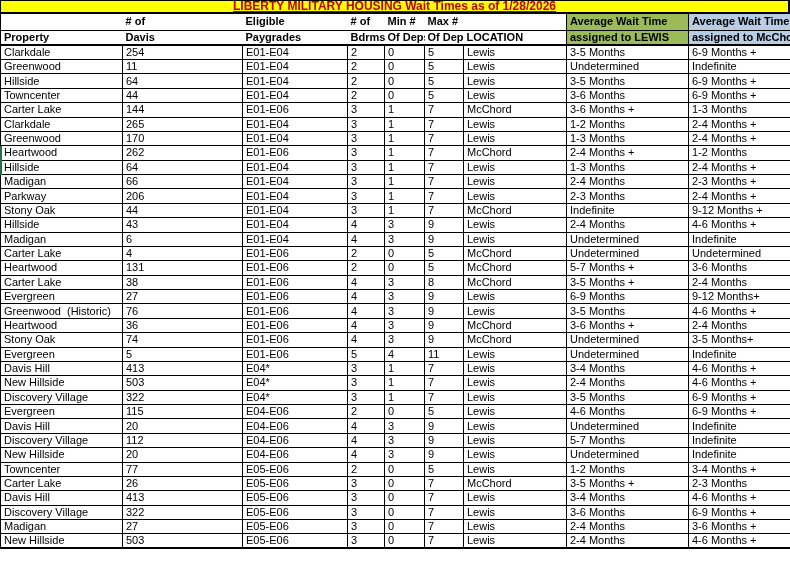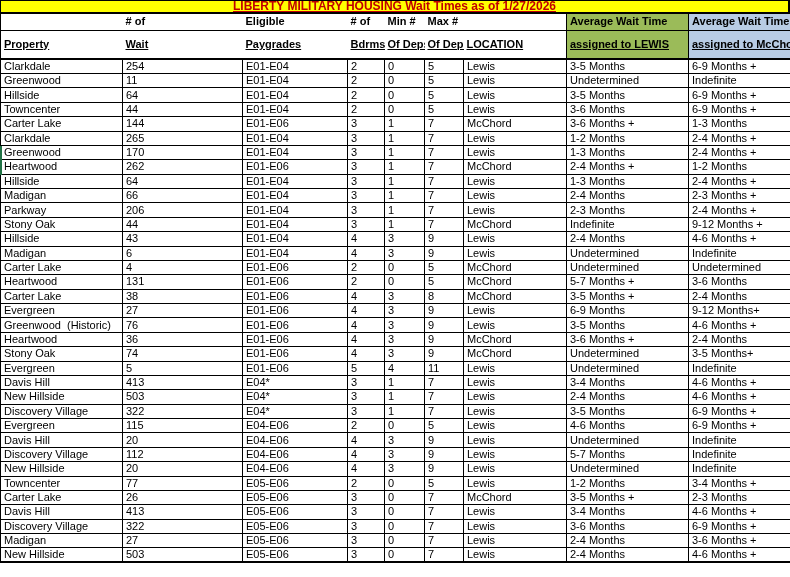--- a/index.html
+++ b/index.html
@@ -22,36 +22,36 @@
   table{
     border-collapse:collapse;table-layout:fixed;width:790px;
     border-left:1px solid var(--grid);border-right:2px solid var(--grid);border-bottom:2px solid var(--grid);
   }
   th,td{
     box-sizing:border-box;padding:0 3px;text-align:left;vertical-align:middle;
     font-size:11px;line-height:13px;white-space:pre;overflow:hidden;color:#000;
   }
   thead th{font-weight:bold;margin-top:20px;}
   thead tr.hrow1{height:16px;}
-  thead tr.hrow2{height:29px;text-decoration:underline;}
+  thead tr.hrow2{height:15px;}
   .h-plain{border:none;background:#fff;}
   .h-green{background:var(--green);border-left:1px solid var(--grid);}
   .h-blue{background:var(--blue);border-left:1px solid var(--grid);}
   thead tr.hrow1 th{border-bottom:1px solid var(--grid);}
   thead tr.hrow2 th{border-bottom:2px solid var(--grid);}
   tbody td{border:1px solid var(--grid);font-weight:normal;}
   tbody tr{height:14.38px;padding-left:8px;}
   .artifact{position:absolute;left:0;top:146px;width:2px;height:29px;background:var(--artifact);}
 </style>
 </head>
 <body>
 
 <div class="screen">
   <div class="title-bar">
-    <span>LIBERTY MILITARY HOUSING Wait Times as of 1/27/2026</span>
+    <span>LIBERTY MILITARY HOUSING Wait Times as of 1/28/2026</span>
   </div>
 
   <table>
     <colgroup id="cols">
         <col style="width: 122px;">
         <col style="width: 120px;">
         <col style="width: 105px;">
         <col style="width: 37px;">
         <col style="width: 40px;">
         <col style="width: 39px;">
@@ -66,21 +66,21 @@
           <th class="h-plain">Eligible</th>
           <th class="h-plain"># of</th>
           <th class="h-plain">Min #</th>
           <th class="h-plain">Max #</th>
           <th class="h-plain"></th>
           <th class="h-green">Average Wait Time</th>
           <th class="h-blue">Average Wait Time</th>
         </tr>
         <tr class="hrow2">
           <th class="h-plain">Property</th>
-          <th class="h-plain">Wait</th>
+          <th class="h-plain">Davis</th>
           <th class="h-plain">Paygrades</th>
           <th class="h-plain">Bdrms</th>
           <th class="h-plain">Of Deps</th>
           <th class="h-plain">Of Deps</th>
           <th class="h-plain">LOCATION</th>
           <th class="h-green">assigned to LEWIS</th>
           <th class="h-blue">assigned to McChord</th>
         </tr>
       </thead>
     <tbody id="tbody">

